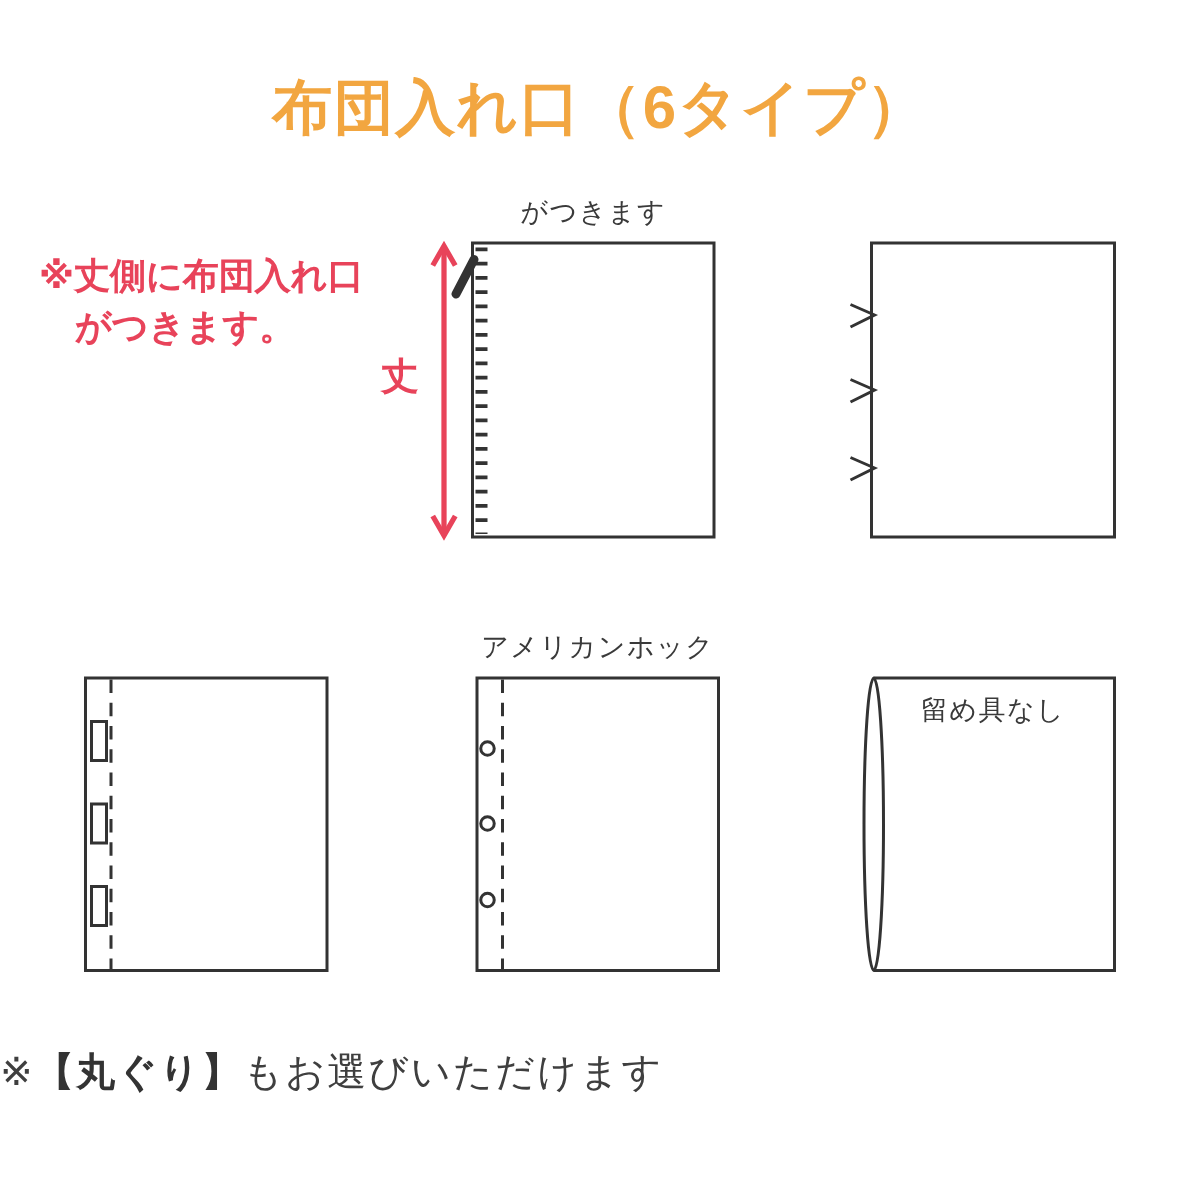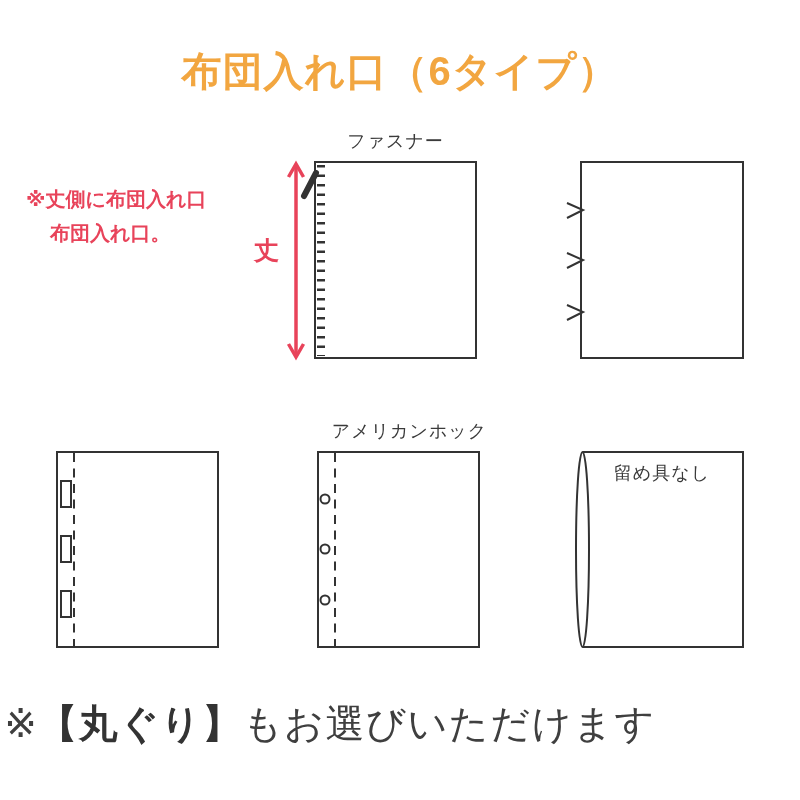--- a/index.html
+++ b/index.html
@@ -19,23 +19,23 @@
     width: 800px;
     margin: 0;
     text-align: center;
     font-size: 40px;
     font-weight: bold;
     letter-spacing: 1px;
     color: #f2a640;
   }
   .side-note {
     position: absolute;
-    top: 182px;
+    top: 168px;
     left: 26px;
-    font-size: 20px;
+    font-size: 24px;
     font-weight: bold;
     line-height: 34px;
     color: #e8435a;
   }
   .side-note .indent { padding-left: 24px; }
   .length-label {
     position: absolute;
     top: 234px;
     left: 254px;
     font-size: 25px;
@@ -46,50 +46,50 @@
     position: absolute;
     text-align: center;
     font-size: 18px;
     font-weight: 500;
     letter-spacing: 1px;
     color: #3a3a3a;
   }
   .dlabel.fastener      { left: 315px; top: 129px; width: 161px; }
   .dlabel.himo          { left: 581px; top: 129px; width: 162px; }
   .dlabel.magic-tape    { left: 57px;  top: 419px; width: 161px; }
-  .dlabel.american-hook { left: 318px; top: 419px; width: 161px; margin-left: 11px; }
+  .dlabel.american-hook { left: 318px; top: 419px; width: 161px; }
   .dlabel.no-fastener   { left: 581px; top: 419px; width: 162px; margin-top: 42px; }
   .canvas { position: absolute; top: 0; left: 0; }
   .footer {
     position: absolute;
     top: 697px;
     left: 0;
     width: 660px;
-    text-align: center;
-    font-size: 39px;
+    text-align: left;
+    font-size: 26px;
     letter-spacing: 1.5px;
     color: #3f3f3f;
   }
   .footer .hl { font-weight: bold; color: #333333; }
 </style>
 </head>
 <body>
 
 <div class="page">
 
   <h1 class="title">布団入れ口（6タイプ）</h1>
 
   <div class="side-note">
     <div>※丈側に布団入れ口</div>
-    <div class="indent">布団入れ口。</div>
+    <div class="indent">がつきます。</div>
   </div>
 
   <div class="length-label">丈</div>
 
-  <div class="dlabel fastener">ファスナー</div>
+  <div class="dlabel fastener">がつきます</div>
   <div class="dlabel american-hook">アメリカンホック</div>
   <div class="dlabel no-fastener">留め具なし</div>
 
   <svg class="canvas" width="800" height="800" viewBox="0 0 800 800" stroke="#333333" fill="none" stroke-width="2">
 
     <g stroke="#e8435a">
       <line x1="296" y1="167" x2="296" y2="354" stroke-width="3.5"></line>
       <polyline points="288.5,177 296,164 303.5,177" stroke-width="3.5"></polyline>
       <polyline points="288.5,344 296,357 303.5,344" stroke-width="3.5"></polyline>
     </g>

